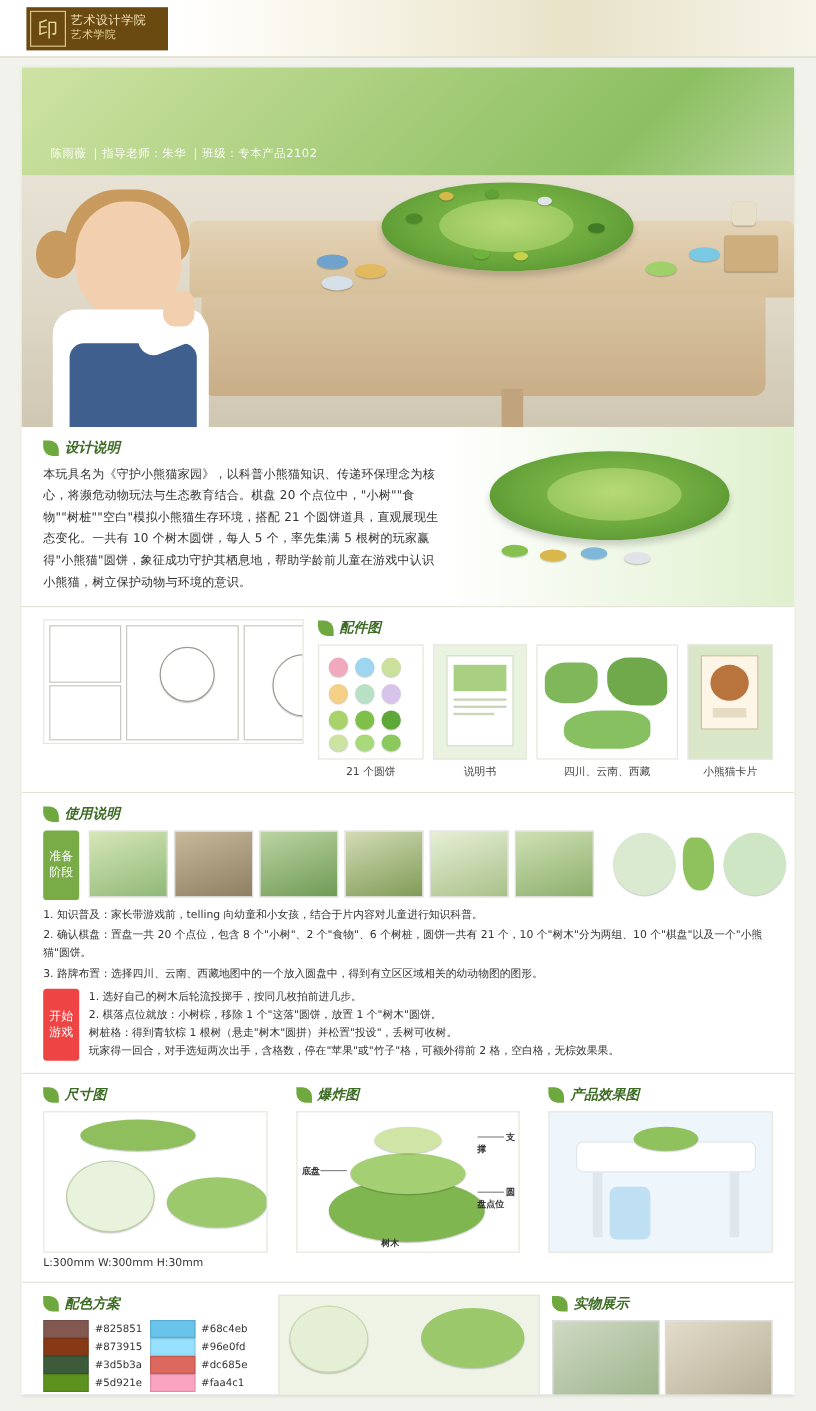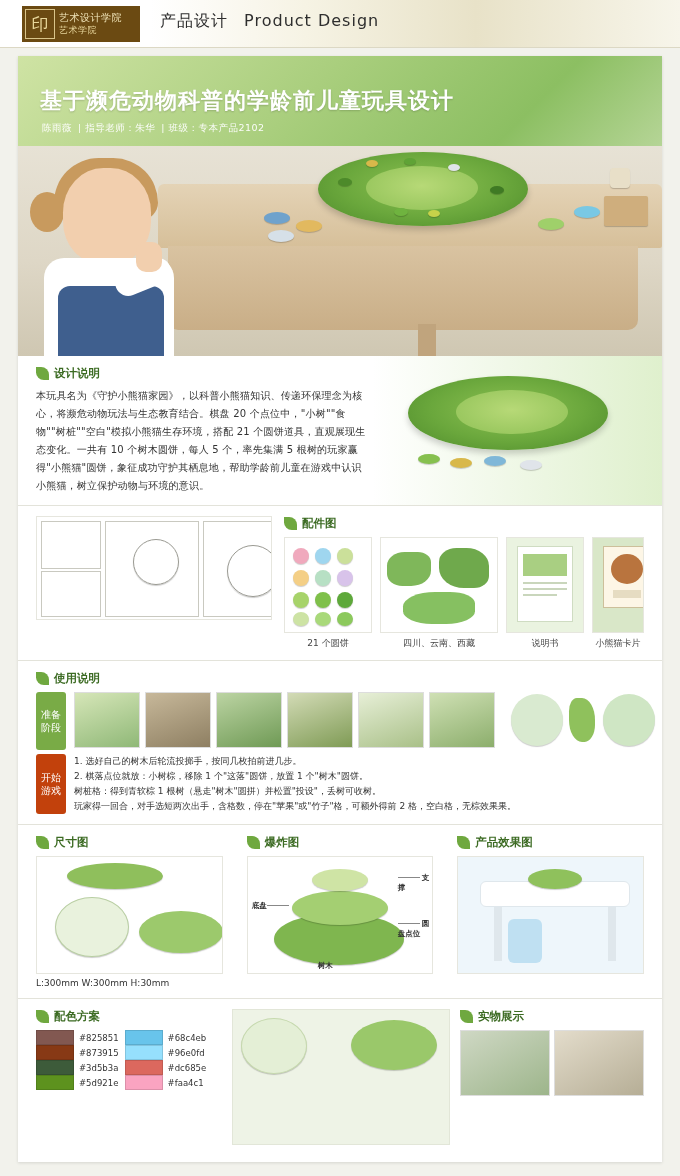--- a/index.html
+++ b/index.html
@@ -152,20 +152,21 @@
     position: absolute; left: 118px; top: 96px;
     width: 26px; height: 30px;
     background: #f2cfae; border-radius: 10px;
   }
 
   
   .sec-title {
     display: flex; align-items: center;
     font-size: 11.5px; font-weight: bold; color: #3c6b23;
     margin: 0 0 6px 0;
+    font-style: italic;
   }
   .sec-title .leaf {
     width: 13px; height: 13px; margin-right: 5px;
     background: #6fa83f;
     border-radius: 0 60% 0 60%;
     display: inline-block;
   }
 
   .band {
     position: relative;
@@ -216,21 +217,21 @@
   .use-band { background: #ffffff; }
   .use-wrap { display: flex; gap: 8px; }
   .stage-tag {
     width: 30px; min-height: 58px;
     background: #79ab46; color: #fff;
     font-size: 10px; line-height: 13px;
     display: flex; align-items: center; justify-content: center;
     text-align: center; padding: 4px 3px; border-radius: 3px;
     flex: 0 0 30px;
   }
-  .stage-tag.blue { background: #c2410c; }
+  .stage-tag.blue { background: #ef4444; }
   .thumbs { display: flex; gap: 5px; }
   .thumb {
     width: 66px; height: 56px; border: 1px solid #ddd;
     background: linear-gradient(160deg, #bcd9a0, #8fb877);
   }
   .steps {
     font-size: 9px; line-height: 15px; color: #333; margin-top: 6px;
   }
   .steps p { margin: 0 0 2px 0; }
   .play-col { flex: 1; font-size: 9px; line-height: 15px; color: #333; }
@@ -275,30 +276,25 @@
 <div class="page">
 
   <div class="topbar">
     <div class="logo-box">
       <span class="logo-mark">印</span>
       <span class="logo-txt">
         <span>艺术设计学院</span>
         <small>艺术学院</small>
       </span>
     </div>
-    <div class="topbar-title">
-      <span>产品设计</span>
-      <span class="en">Product Design</span>
-    </div>
   </div>
 
   <div class="poster">
 
     <div class="hero">
-      <div class="hero-title">基于濒危动物科普的学龄前儿童玩具设计</div>
       <div class="hero-meta">
         <span>陈雨薇</span>|
         <span>指导老师：朱华</span>|
         <span>班级：专本产品2102</span>
       </div>
 
       <div class="hero-photo">
         <div class="tbl-top"></div>
         <div class="tbl-edge"></div>
         <div class="tbl-leg"></div>
@@ -378,41 +374,41 @@
                 <div class="chip" style="left:8px;top:54px;width:16px;height:16px;background:#a7d36a;"></div>
                 <div class="chip" style="left:30px;top:54px;width:16px;height:16px;background:#7fc04a;"></div>
                 <div class="chip" style="left:52px;top:54px;width:16px;height:16px;background:#5ea83a;"></div>
                 <div class="chip" style="left:8px;top:74px;width:16px;height:14px;background:#cde3a4;"></div>
                 <div class="chip" style="left:30px;top:74px;width:16px;height:14px;background:#a9d97a;"></div>
                 <div class="chip" style="left:52px;top:74px;width:16px;height:14px;background:#8cc95c;"></div>
               </div>
               <div class="part-cap">21 个圆饼</div>
             </div>
 
-            <div style="width:118px">
-              <div class="part-card">
-                <div style="position:absolute;left:6px;top:14px;width:44px;height:34px;background:#7fb75a;border-radius:40% 30% 45% 35%;"></div>
-                <div style="position:absolute;left:58px;top:10px;width:50px;height:40px;background:#6fa94c;border-radius:35% 45% 30% 50%;"></div>
-                <div style="position:absolute;left:22px;top:54px;width:72px;height:32px;background:#86c061;border-radius:45% 35% 40% 40%;"></div>
-              </div>
-              <div class="part-cap">四川、云南、西藏</div>
-            </div>
-
             <div style="width:78px">
               <div class="part-card" style="background:#eaf3e0;">
                 <div style="position:absolute;left:10px;top:8px;width:56px;height:76px;background:#ffffff;border:1px solid #cfdcc2;"></div>
                 <div style="position:absolute;left:16px;top:16px;width:44px;height:22px;background:#a9cf82;"></div>
                 <div style="position:absolute;left:16px;top:44px;width:44px;height:2px;background:#c9d6bc;"></div>
                 <div style="position:absolute;left:16px;top:50px;width:44px;height:2px;background:#c9d6bc;"></div>
                 <div style="position:absolute;left:16px;top:56px;width:34px;height:2px;background:#c9d6bc;"></div>
               </div>
               <div class="part-cap">说明书</div>
             </div>
 
-            <div style="width:52px">
+            <div style="width:118px">
+              <div class="part-card">
+                <div style="position:absolute;left:6px;top:14px;width:44px;height:34px;background:#7fb75a;border-radius:40% 30% 45% 35%;"></div>
+                <div style="position:absolute;left:58px;top:10px;width:50px;height:40px;background:#6fa94c;border-radius:35% 45% 30% 50%;"></div>
+                <div style="position:absolute;left:22px;top:54px;width:72px;height:32px;background:#86c061;border-radius:45% 35% 40% 40%;"></div>
+              </div>
+              <div class="part-cap">四川、云南、西藏</div>
+            </div>
+
+            <div style="width:71px">
               <div class="part-card" style="background:#d9e7c8;">
                 <div style="position:absolute;left:10px;top:8px;width:48px;height:62px;background:#fdf6e6;border:1px solid #cdbf9a;"></div>
                 <div style="position:absolute;left:18px;top:16px;width:32px;height:30px;background:#b9743e;border-radius:50%;"></div>
                 <div style="position:absolute;left:20px;top:52px;width:28px;height:8px;background:#e6dcc2;"></div>
               </div>
               <div class="part-cap">小熊猫卡片</div>
             </div>
           </div>
         </div>
       </div>
@@ -434,20 +430,25 @@
           <div class="thumb" style="background:linear-gradient(160deg,#e7efd7,#a9c088);"></div>
           <div class="thumb" style="background:linear-gradient(160deg,#cfe0b4,#8cae6c);"></div>
         </div>
         <div style="flex:1;position:relative;">
           <div class="chip" style="left:8px;top:2px;width:52px;height:52px;background:#d9ead0;"></div>
           <div class="chip" style="left:100px;top:2px;width:52px;height:52px;background:#cfe6c4;"></div>
           <div style="position:absolute;left:66px;top:6px;width:26px;height:44px;background:#8fc15c;border-radius:30% 50% 40% 50%;"></div>
         </div>
       </div>
 
+      <div class="steps">
+        <p>1. 知识普及：家长带游戏前，telling 向幼童和小女孩，结合于片内容对儿童进行知识科普。</p>
+        <p>2. 确认棋盘：置盘一共 20 个点位，包含 8 个"小树"、2 个"食物"、6 个树桩，圆饼一共有 21 个，10 个"树木"分为两组、10 个"棋盘"以及一个"小熊猫"圆饼。</p>
+        <p>3. 路牌布置：选择四川、云南、西藏地图中的一个放入圆盘中，得到有立区区域相关的幼动物图的图形。</p>
+      </div>
 
       <div class="use-wrap" style="margin-top:4px;">
         <div class="stage-tag blue">开始游戏</div>
         <div class="play-col" style="white-space:pre-line;">1. 选好自己的树木后轮流投掷手，按同几枚拍前进几步。
 2. 棋落点位就放：小树棕，移除 1 个"这落"圆饼，放置 1 个"树木"圆饼。
 树桩格：得到青软棕 1 根树（悬走"树木"圆拼）并松置"投设"，丢树可收树。
 玩家得一回合，对手选短两次出手，含格数，停在"苹果"或"竹子"格，可额外得前 2 格，空白格，无棕效果果。</div>
       </div>
     </div>
 

